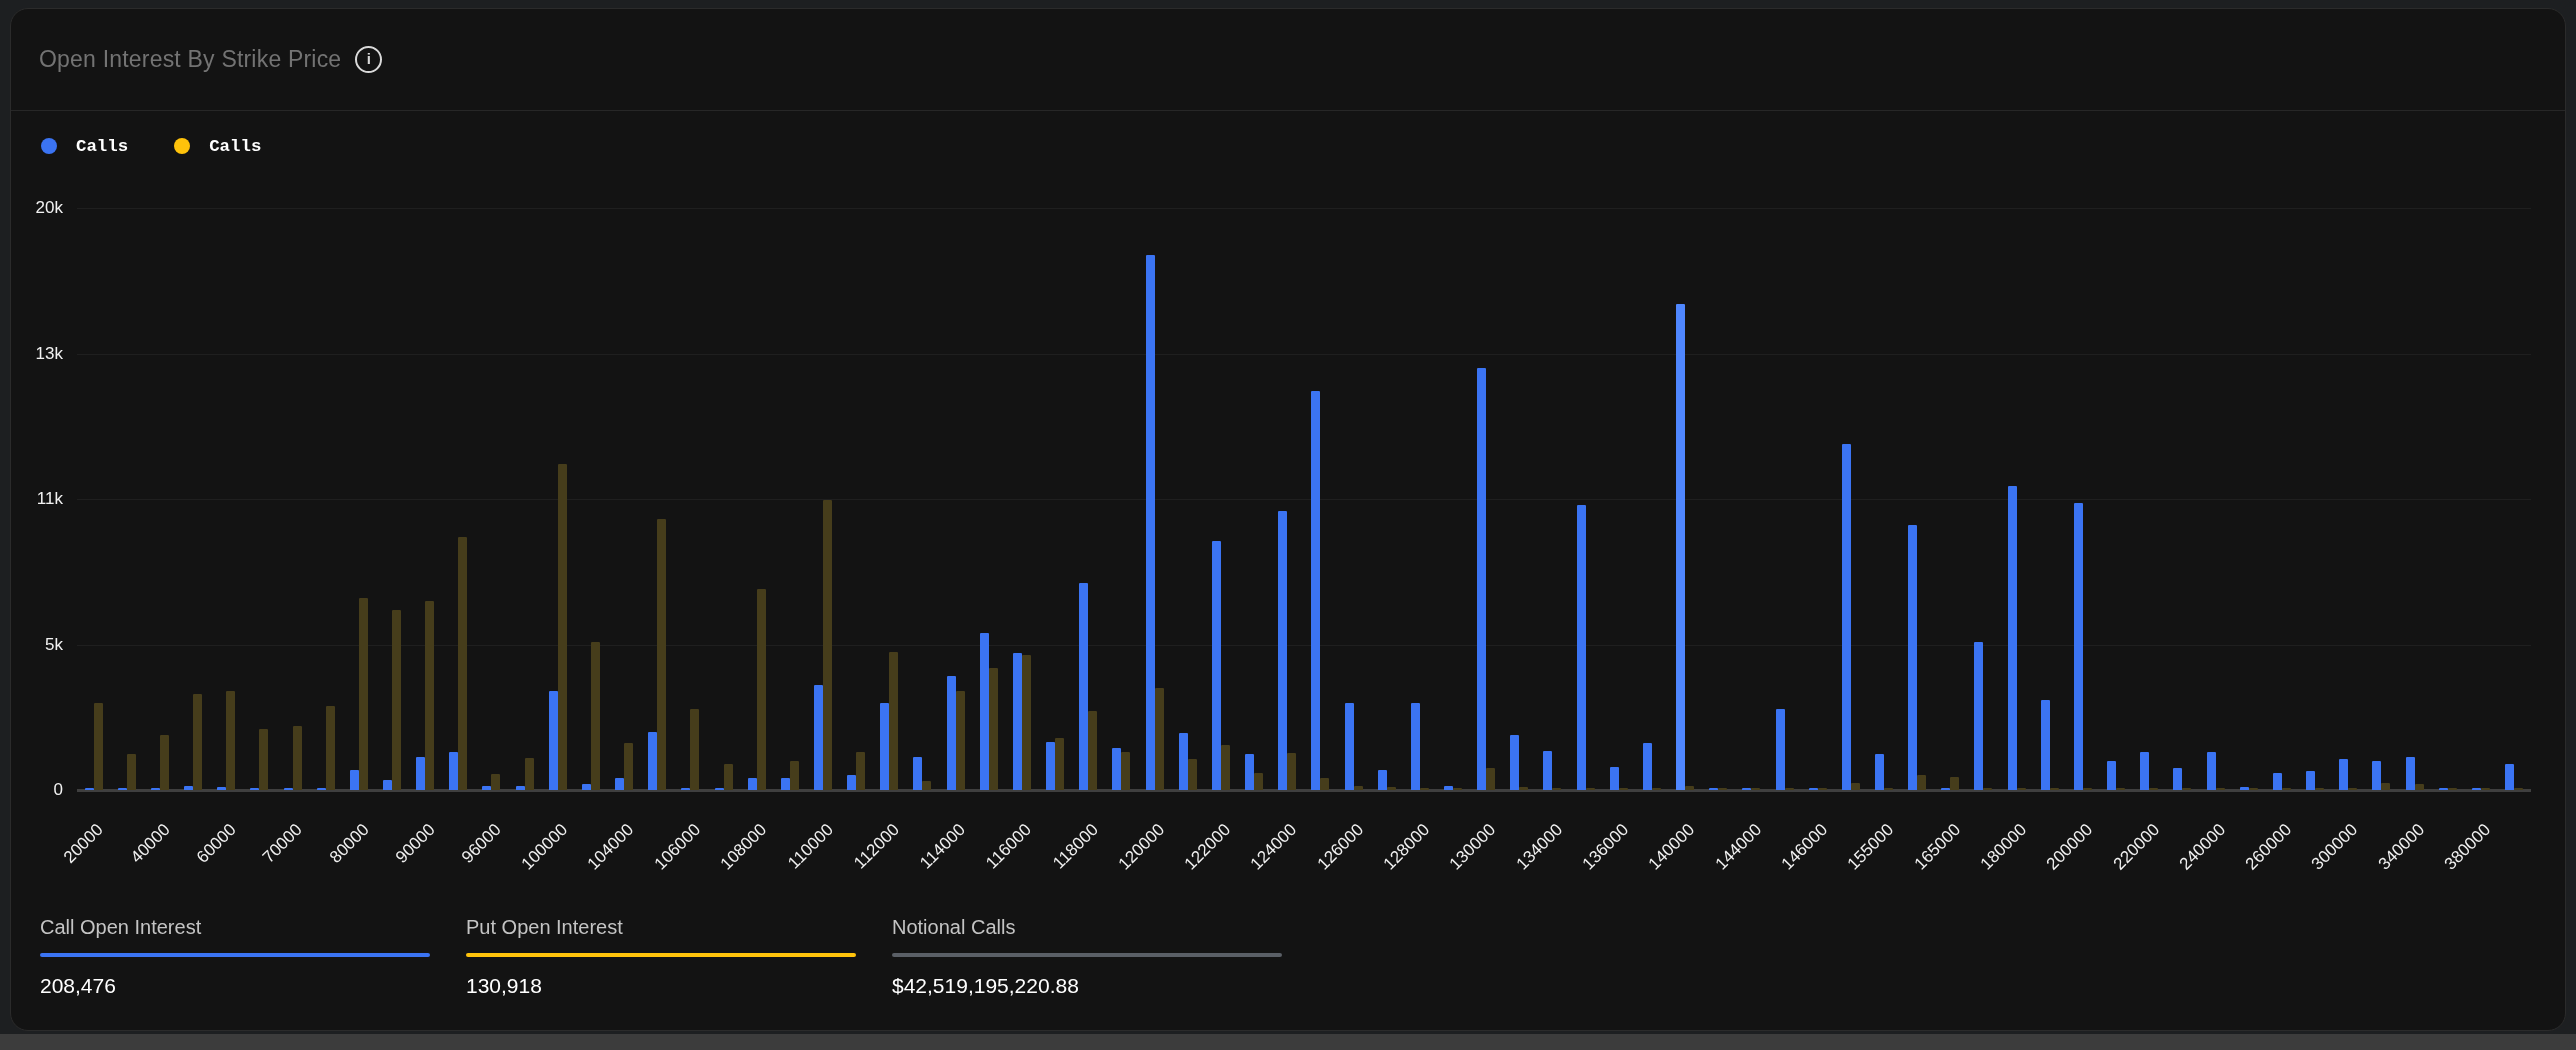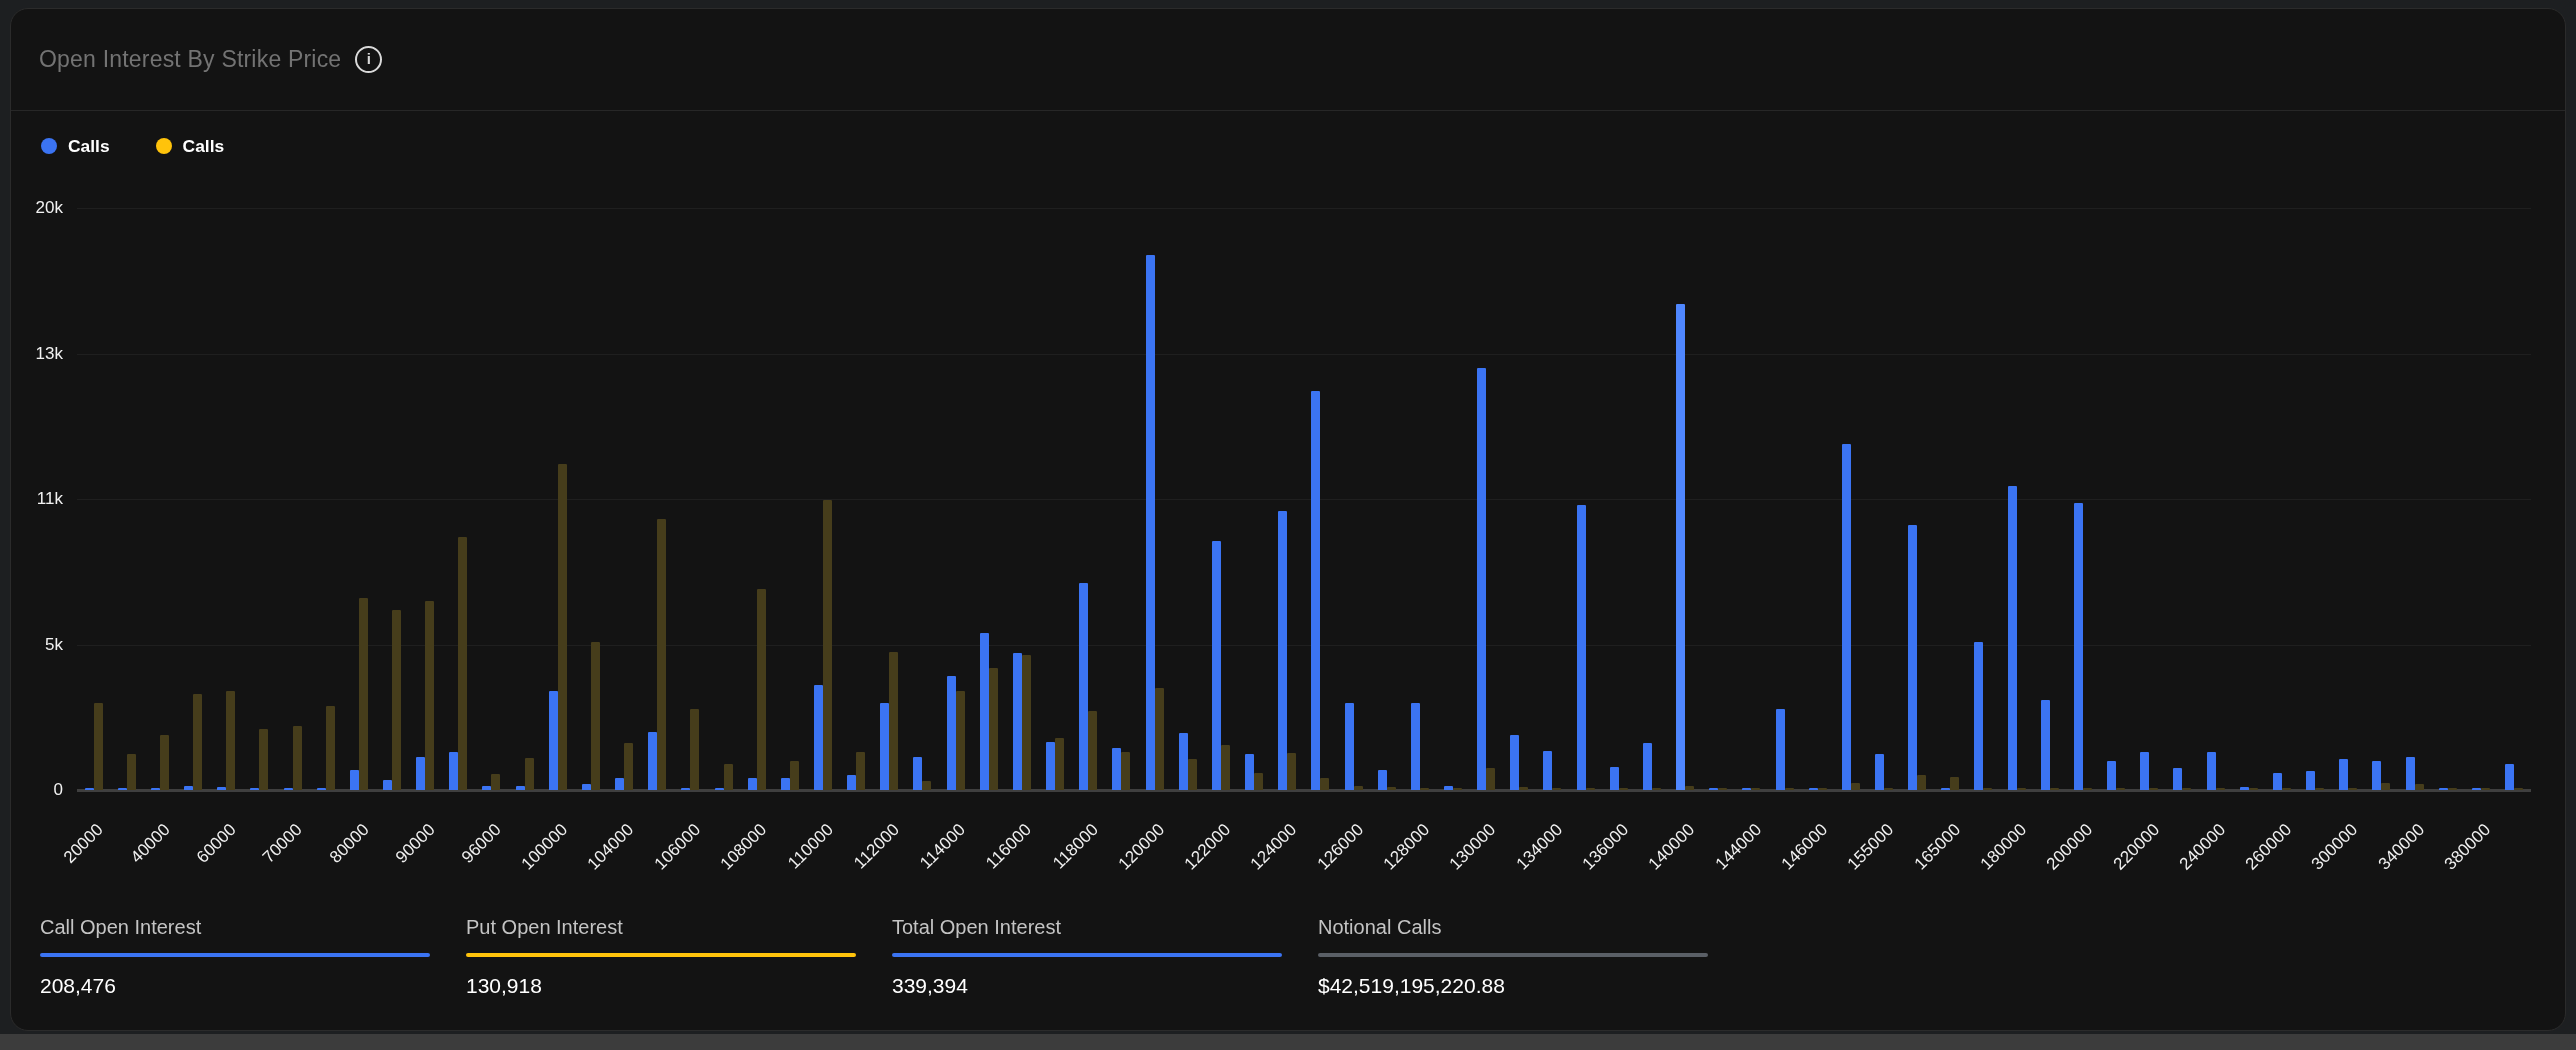--- a/index.html
+++ b/index.html
@@ -15,21 +15,21 @@
     color:#d9d9d9;font-size:15px;line-height:21px;text-align:center;font-weight:700;flex:0 0 auto;}
   .controls{margin-left:auto;display:flex;align-items:center;gap:24px;}
   .expiry-btn{background:#3a3f46;border:none;border-radius:10px;height:52px;padding:0 20px;
     display:flex;align-items:center;gap:12px;color:#fff;font-size:18px;font-weight:700;
     font-family:"Liberation Sans",sans-serif;cursor:pointer;}
   .kebab{display:flex;flex-direction:column;gap:6px;padding:6px 8px;cursor:pointer;}
   .kebab i{width:6px;height:6px;border-radius:50%;background:#fff;display:block;}
   .divider{position:absolute;top:101px;left:0;right:0;height:1px;background:#272727;}
   
   .legend{position:absolute;top:119px;left:30px;display:flex;gap:46px;align-items:center;height:36px;}
-  .legend-item{display:flex;align-items:center;gap:11px;cursor:pointer;}
+  .legend-item{display:flex;align-items:center;gap:19px;cursor:pointer;font-family:Liberation Mono, monospace;}
   .legend-dot{width:16px;height:16px;border-radius:50%;}
   .legend-label{color:#fff;font-size:17.4px;font-weight:700;}
   
   .plot{position:absolute;top:199px;left:66px;right:34px;height:582px;}
   .gridline{position:absolute;left:0;right:0;height:1px;background:#1f1f1f;}
   .baseline{position:absolute;left:0;right:0;bottom:-2px;height:3px;background:#3f3f3f;}
   .ylab{position:absolute;width:48px;text-align:right;color:#f2f2f2;font-size:17px;
     transform:translateY(-50%);}
   .bars{position:absolute;inset:0;display:flex;align-items:flex-end;}
   .group{flex:1 1 0;position:relative;display:flex;justify-content:center;align-items:flex-end;height:100%;}
@@ -430,25 +430,20 @@
         <div class="s-label">Call Open Interest</div>
         <div class="s-line" style="background: rgb(59, 116, 243);"></div>
         <div class="s-value">208,476</div>
       </div>
       <div class="stat">
         <div class="s-label">Put Open Interest</div>
         <div class="s-line" style="background: rgb(255, 195, 11);"></div>
         <div class="s-value">130,918</div>
       </div>
       <div class="stat">
-        <div class="s-label">Total Open Interest</div>
-        <div class="s-line" style="background: rgb(59, 116, 243);"></div>
-        <div class="s-value">339,394</div>
-      </div>
-      <div class="stat">
         <div class="s-label">Notional Calls</div>
         <div class="s-line" style="background: rgb(90, 95, 102);"></div>
         <div class="s-value">$42,519,195,220.88</div>
       </div>
     </div>
 </div>
 
 <div class="bottom-strip"></div>
 
 

